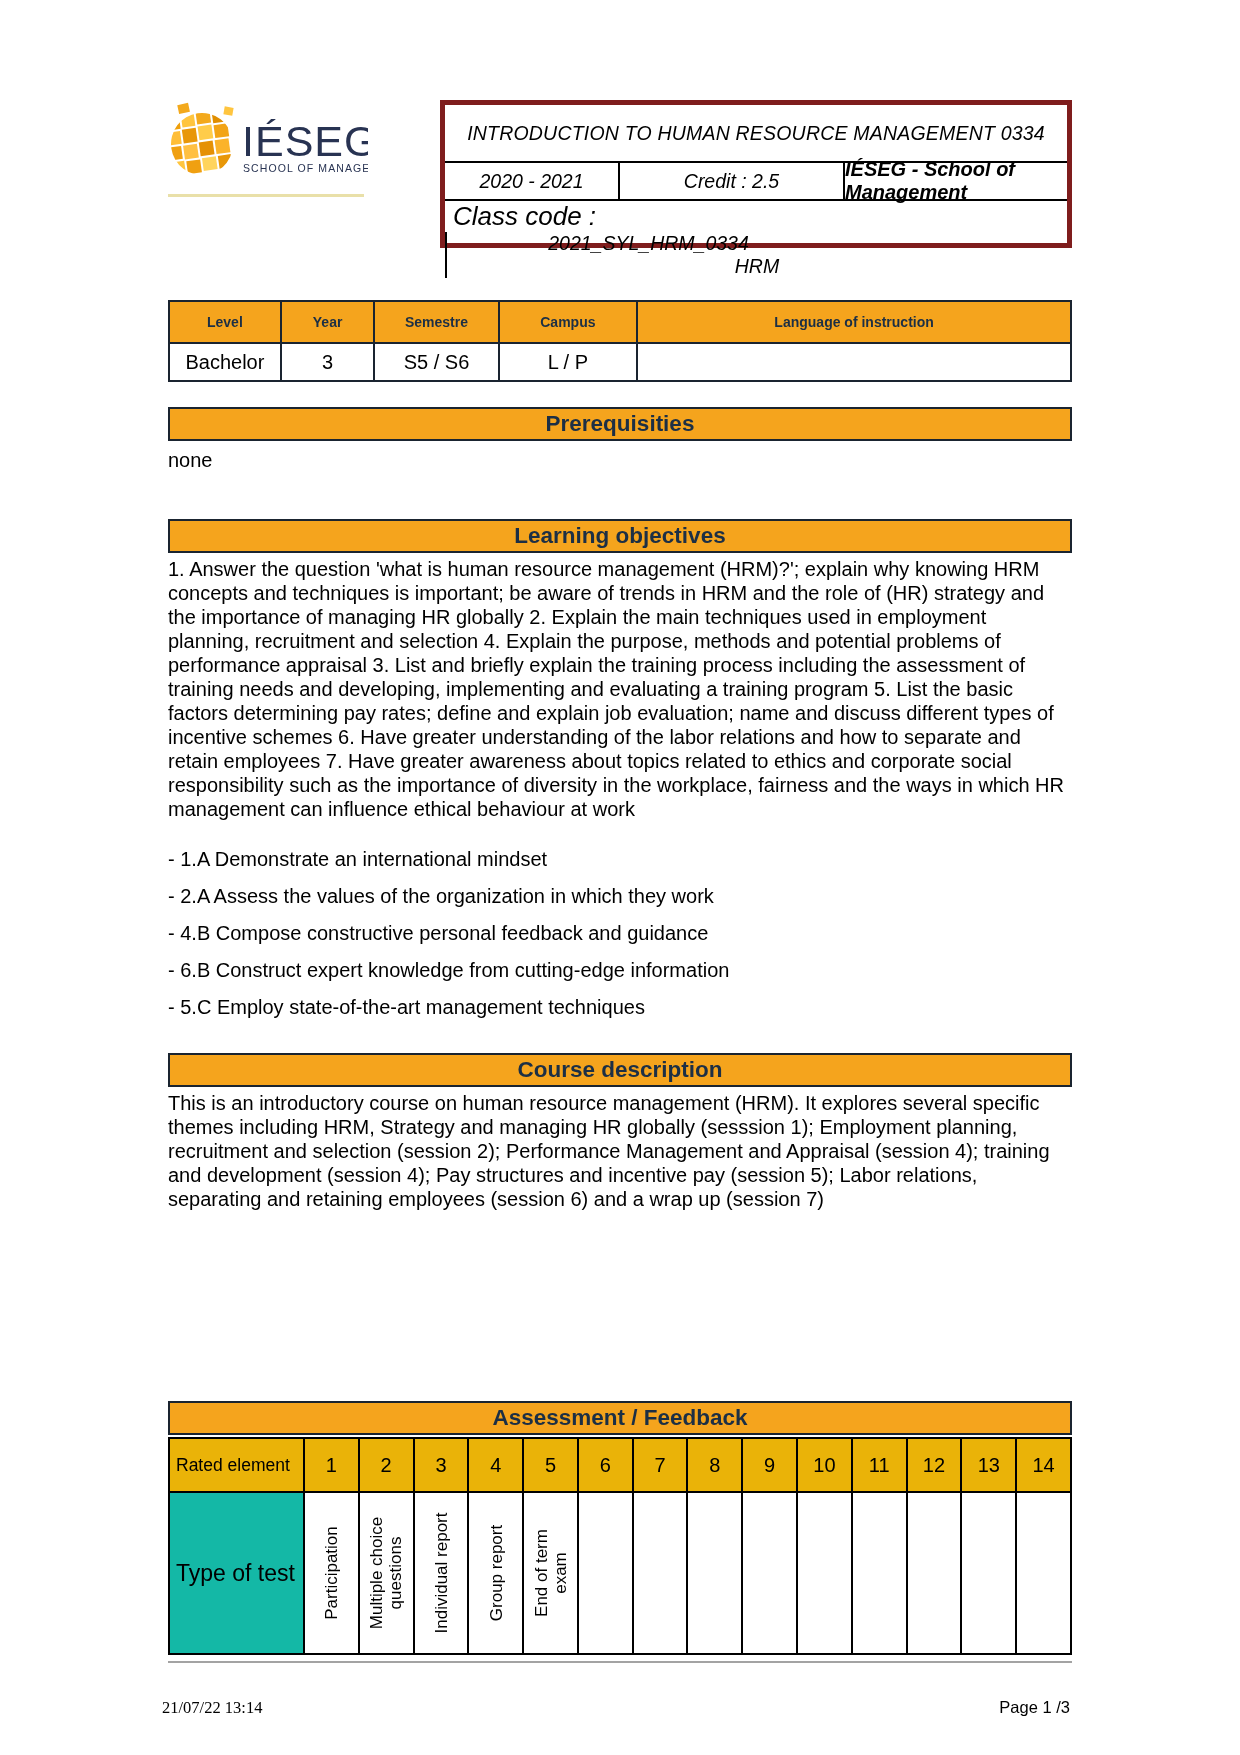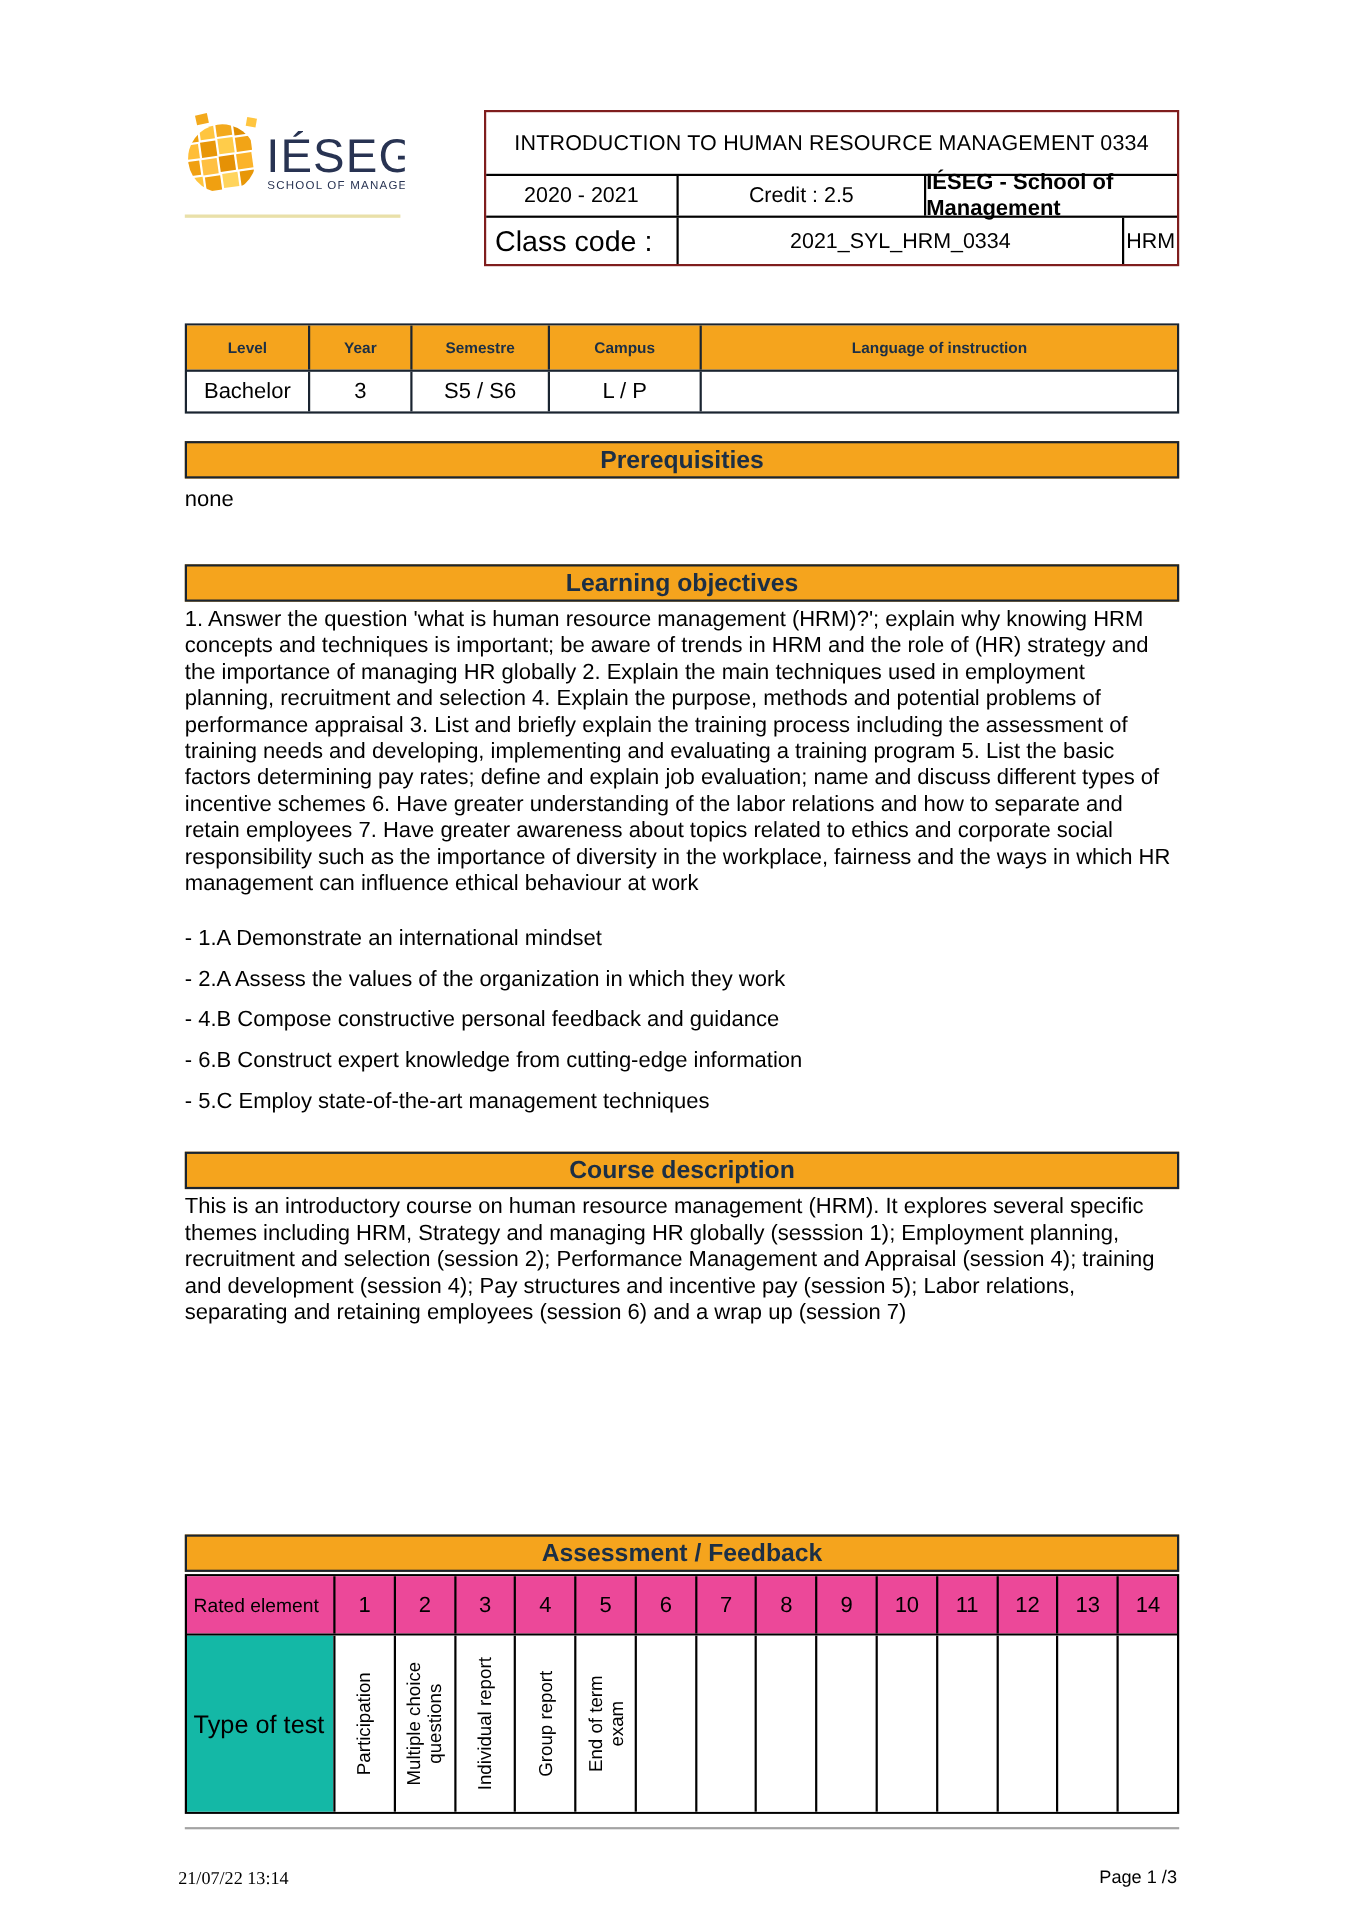--- a/index.html
+++ b/index.html
@@ -13,32 +13,32 @@
     color:#000;
     overflow:hidden;
   }
   .content { padding:0 40px; }
 
   
   .top { display:flex; padding-top:82px; }
   .logo-block { width:272px; }
   .logo-underline { width:196px; height:3px; background:#e9e0a9; margin-top:2px; }
 
-  .header-table { flex:1; border:2px solid #7f1d1d; }
+  .header-table { flex:1; border:5px solid #7f1d1d;font-style:italic; }
   .ht-row { display:flex; }
   .ht-title {
     height:56px; display:flex; align-items:center; justify-content:center;
     font-size:19.5px; letter-spacing:.2px;
   }
   .ht-mid { border-top:2px solid #000; height:38px; }
   .ht-mid > div, .ht-bot > div { display:flex; align-items:center; justify-content:center; }
   .ht-mid .c1 { width:173px; font-size:19.5px; }
   .ht-mid .c2 { width:225px; border-left:2px solid #000; font-size:19.5px; }
   .ht-mid .c3 { flex:1; border-left:2px solid #000; font-weight:bold; font-size:20px; }
-  .ht-bot { border-top:2px solid #000; height:44px; }
+  .ht-bot { border-top:2px solid #000; height:44px;flex-direction:column; }
   .ht-bot .c1 { width:173px; justify-content:flex-start; padding-left:8px; font-size:26px; }
   .ht-bot .c2 { width:405px; border-left:2px solid #000; font-size:19.5px; }
   .ht-bot .c3 { flex:1; border-left:2px solid #000; font-size:19.5px; }
 
   
   .info-table { margin-top:52px; border:2px solid #1a2430; }
   .it-head { display:flex; background:#f5a41d; color:#1c2f45; font-weight:bold; font-size:14px; }
   .it-head > div { height:40px; display:flex; align-items:center; justify-content:center; }
   .it-vals { display:flex; border-top:2px solid #1a2430; font-size:20px; }
   .it-vals > div { height:36px; display:flex; align-items:center; justify-content:center; }
@@ -58,21 +58,21 @@
   .banner-af { margin-top:190px; }
 
   
   .plain-text { font-size:20px; line-height:24px; margin-top:7px; }
   .para { font-size:20px; line-height:24px; margin-top:4px; text-align:left; }
   .bullets { margin-top:26px; }
   .bullets p { font-size:20px; line-height:24px; margin:0 0 13px 0; }
 
   
   .assess-table { border:2px solid #000; margin-top:2px; }
-  .a-row1 { display:flex; background:#ec4899; }
+  .a-row1 { display:flex; background:#eab308; }
   .a-row1 > div { height:52px; }
   .a-lbl {
     width:133px; display:flex; align-items:center; justify-content:flex-start;
     padding-left:6px; font-size:17.5px;
   }
   .a-num { flex:1; display:flex; align-items:center; justify-content:center; font-size:20px; }
   .a-row1 > div + div, .a-row2 > div + div { border-left:2px solid #000; }
   .a-row2 { display:flex; border-top:2px solid #000; }
   .a-row2 > div { height:160px; }
   .a-type-lbl {

